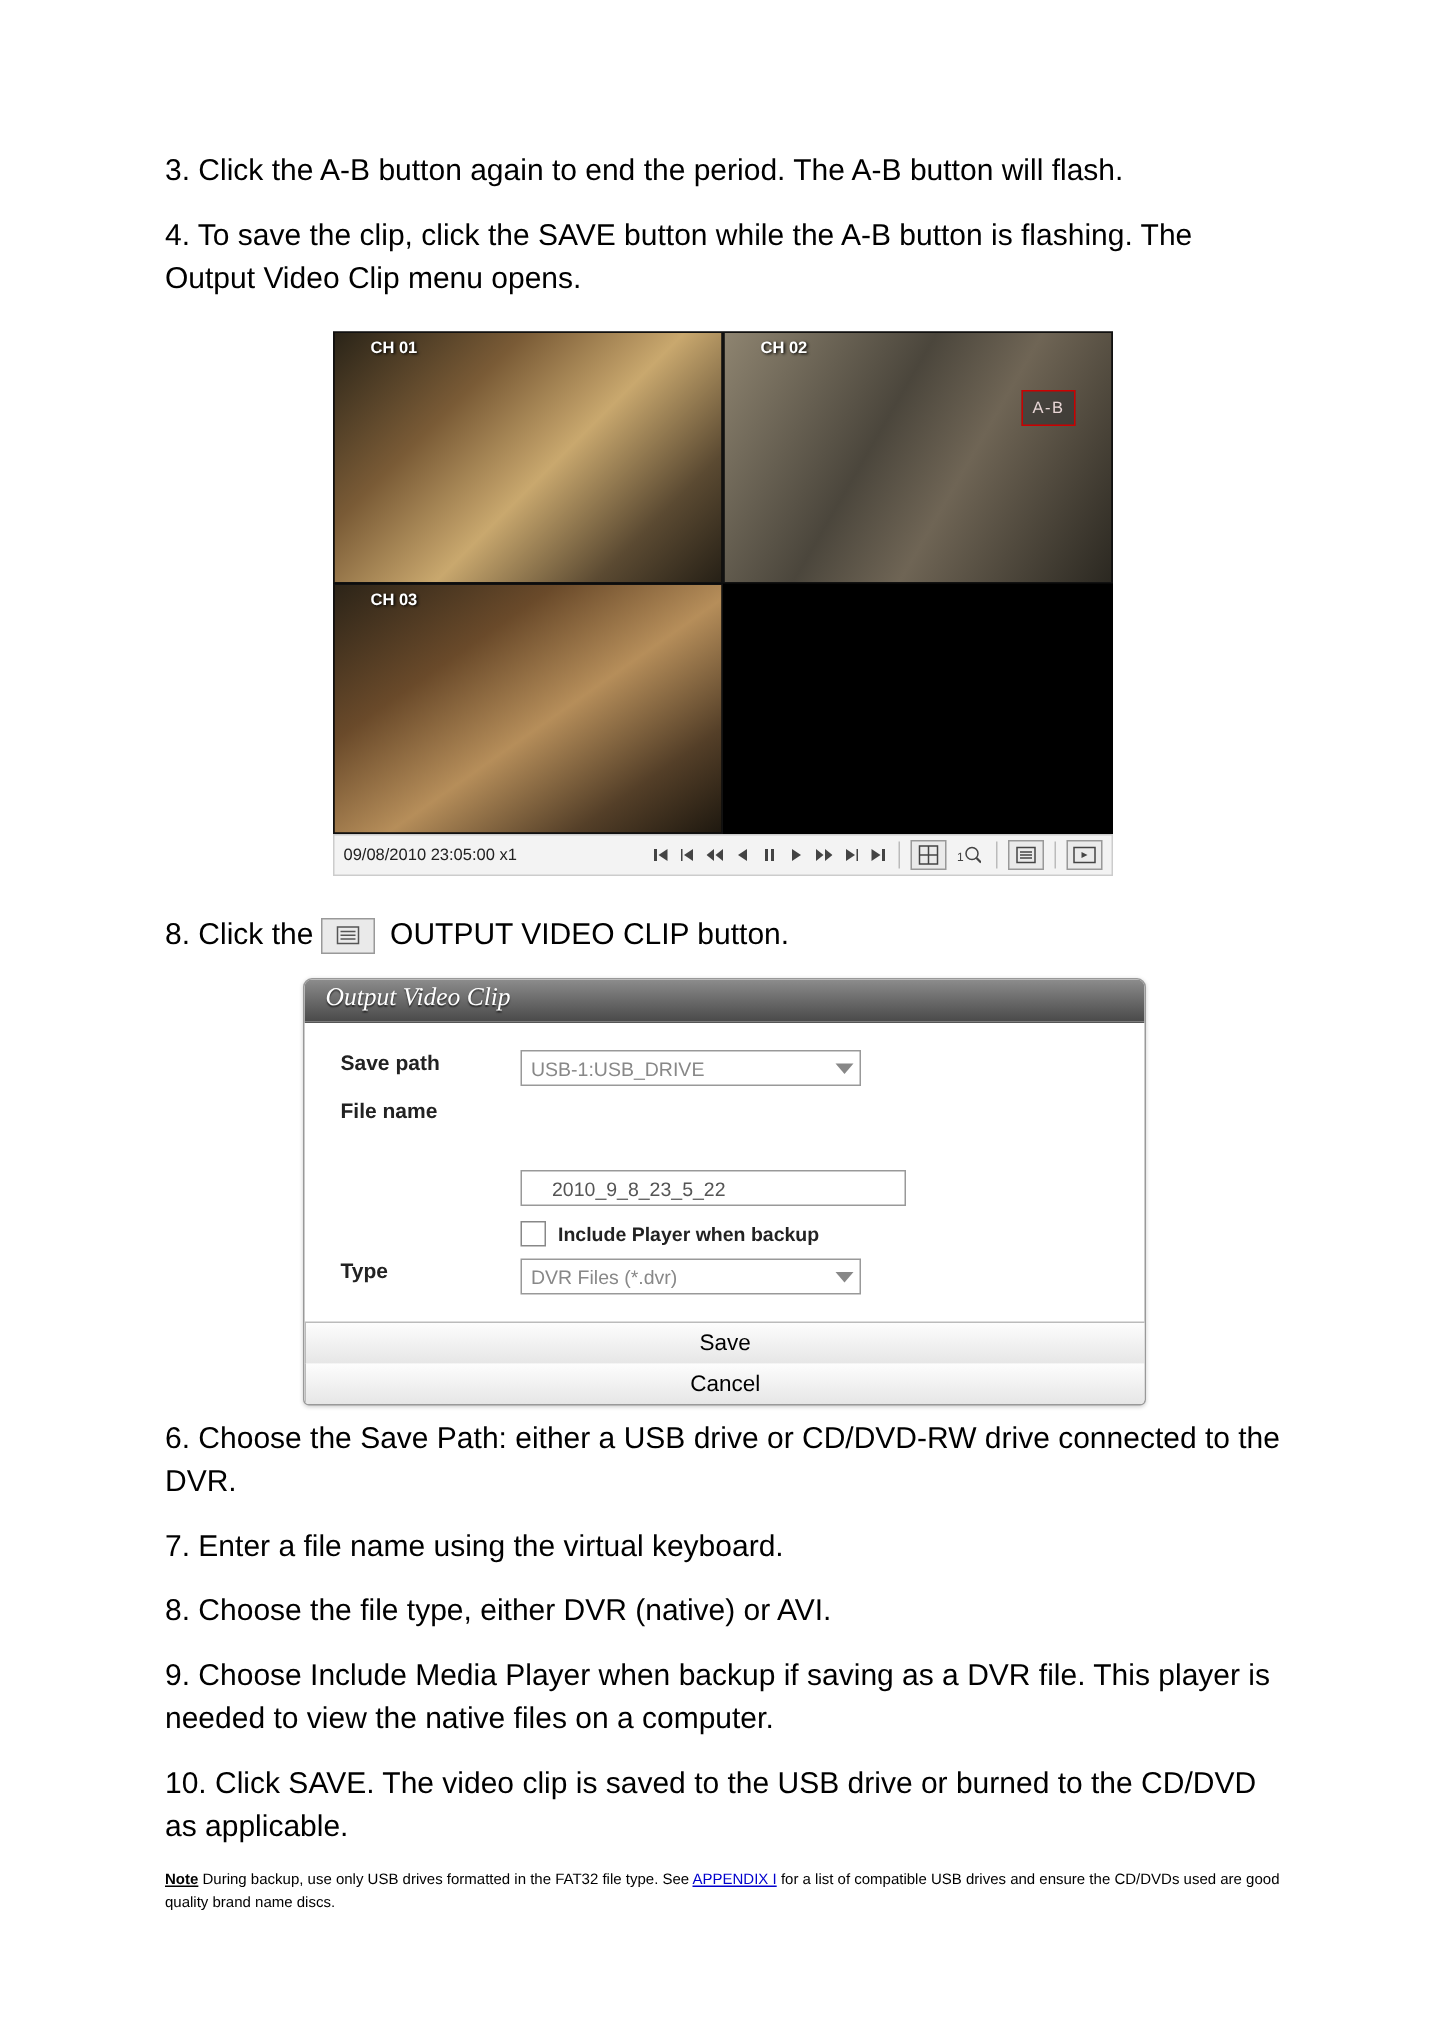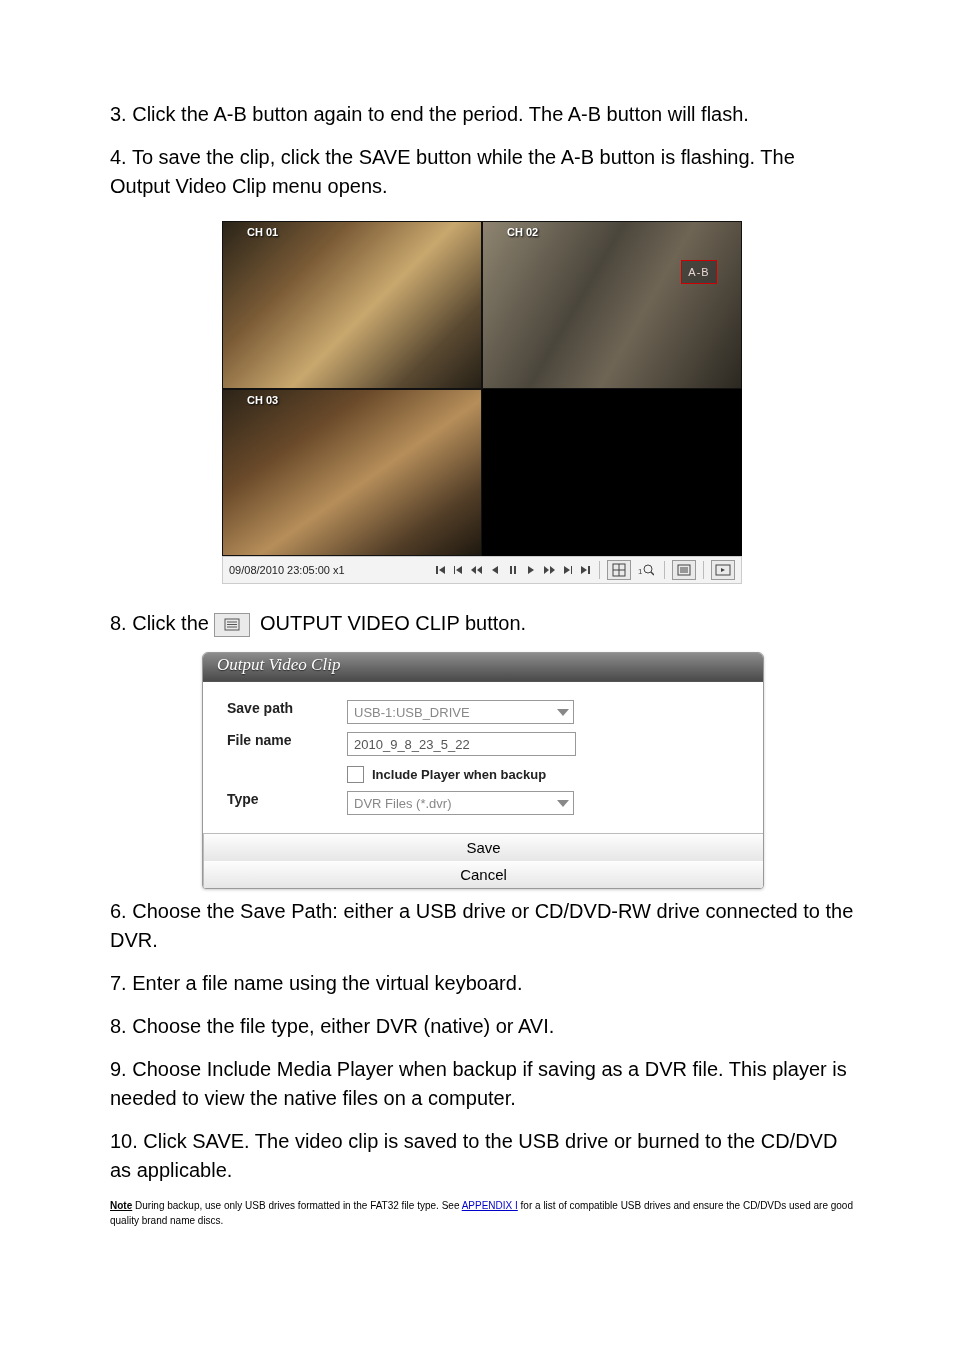--- a/index.html
+++ b/index.html
@@ -159,25 +159,26 @@
   }
   .form-label {
     width: 120px;
     font-weight: bold;
     color: #222;
   }
   .form-input {
     width: 215px;
     height: 22px;
     border: 1px solid #999;
-    padding: 0 6px;
+    padding: 0 20px;
     font-size: 13px;
     color: #555;
     background: #fff;
     font-family: Arial, sans-serif;
+    margin-top: 48px;
   }
   .form-select {
     width: 215px;
     height: 22px;
     border: 1px solid #999;
     background: #fff;
     display: flex;
     align-items: center;
     justify-content: space-between;
     padding: 0 4px 0 6px;

